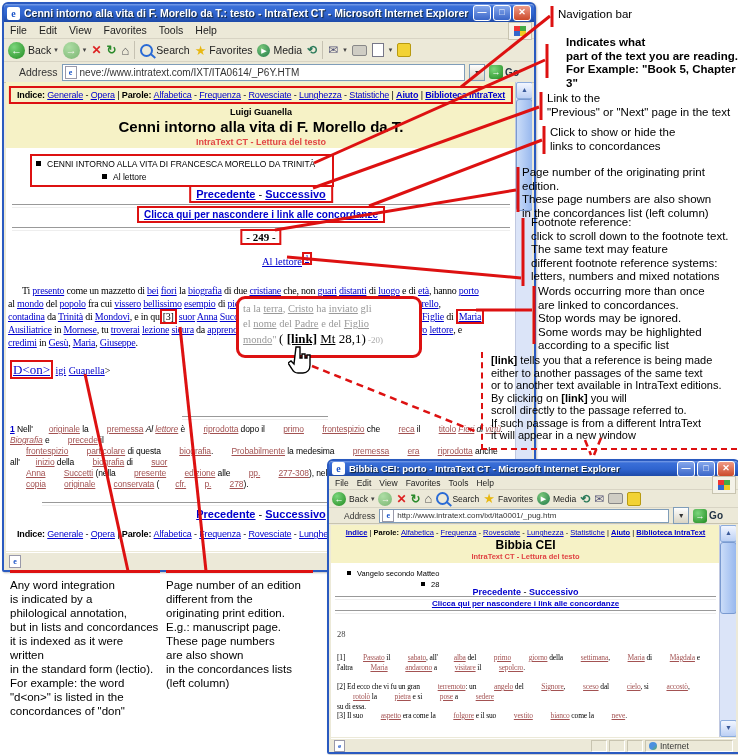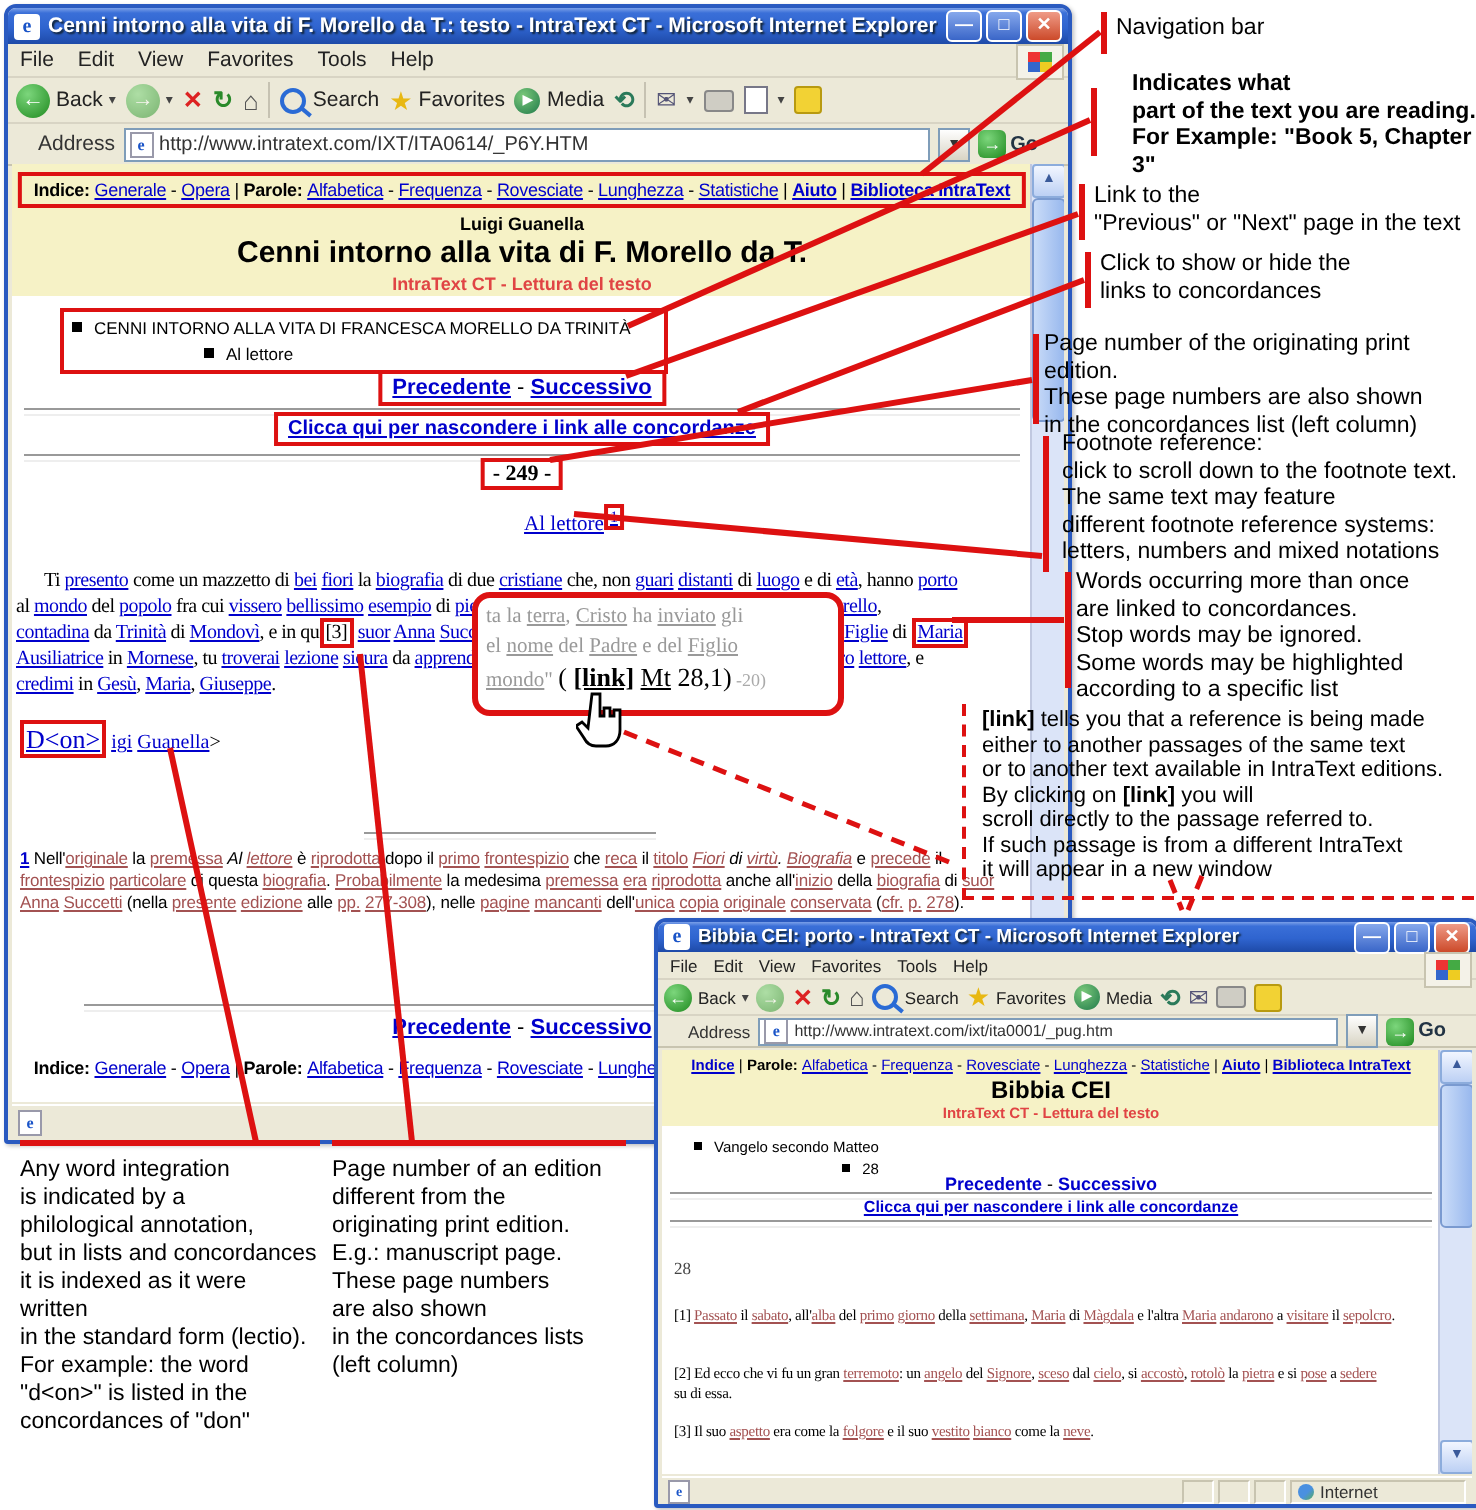--- a/index.html
+++ b/index.html
@@ -52,21 +52,21 @@
   .globe{width:11px;height:11px;border-radius:50%;background:linear-gradient(135deg,#4a90e0 55%,#58b058);}
 
   
   .content1{position:absolute;left:0;top:0;right:16px;bottom:0;background:#fff;}
   .band{position:absolute;left:0;top:0;width:100%;height:66px;background:#f6f2c6;}
   .redbox{border:2px solid #dd1111;}
   .refbox{border:2px solid #dd1111;padding:0 1px;}
   .lnk{color:#0000cc;text-decoration:underline;}
   .bl{color:#0000cc;font-weight:bold;text-decoration:underline;}
   .b{font-weight:bold;}
-  .fl{color:#a35252;text-decoration:underline;}
+  .fl{color:#a35252;text-decoration:underline;margin-left:16px;}
   .it{font-style:italic;}
   .itfl{font-style:italic;color:#a35252;text-decoration:underline;}
   .gry{color:#999;}
   .glnk{color:#999;text-decoration:underline;}
   .gry2{color:#aaa;font-size:9px;}
   .big{font-size:13px;color:#000;}
   .navrow{position:absolute;left:50%;transform:translateX(-50%);top:4px;padding:2px 6px;font-size:9px;letter-spacing:-.15px;white-space:nowrap;background:#f6f2c6;}
   .author{position:absolute;left:0;width:100%;top:25px;font:bold 9px "Liberation Sans",sans-serif;text-align:center;}
   .worktitle{position:absolute;left:0;width:100%;top:36px;font:bold 15px "Liberation Sans",sans-serif;text-align:center;}
   .subtitle{position:absolute;left:0;width:100%;top:55px;font:bold 9px "Liberation Sans",sans-serif;color:#e04444;text-align:center;}
@@ -182,21 +182,21 @@
       <span class="dd">▾</span>
       <span class="printer"></span>
       <span class="editico"></span>
       <span class="dd">▾</span>
       <span class="yellowico"></span>
     </div>
     <div class="addressbar">
       <span>Address</span>
       <span class="addr-input">
           <span class="addr-ico">e</span>
-          <span>http://www.intratext.com/IXT/ITA0614/_P6Y.HTM</span>
+          <span>neve://www.intratext.com/IXT/ITA0614/_P6Y.HTM</span>
         </span>
       <span class="addr-dd">▼</span>
       <span class="gobtn">
           <span class="gocirc">→</span>
           <span>Go</span>
         </span>
     </div>
     <div class="client" style="position:absolute;left:2px;right:2px;top:78px;bottom:19px;">
       <div class="content1">
         <div class="band"></div>

